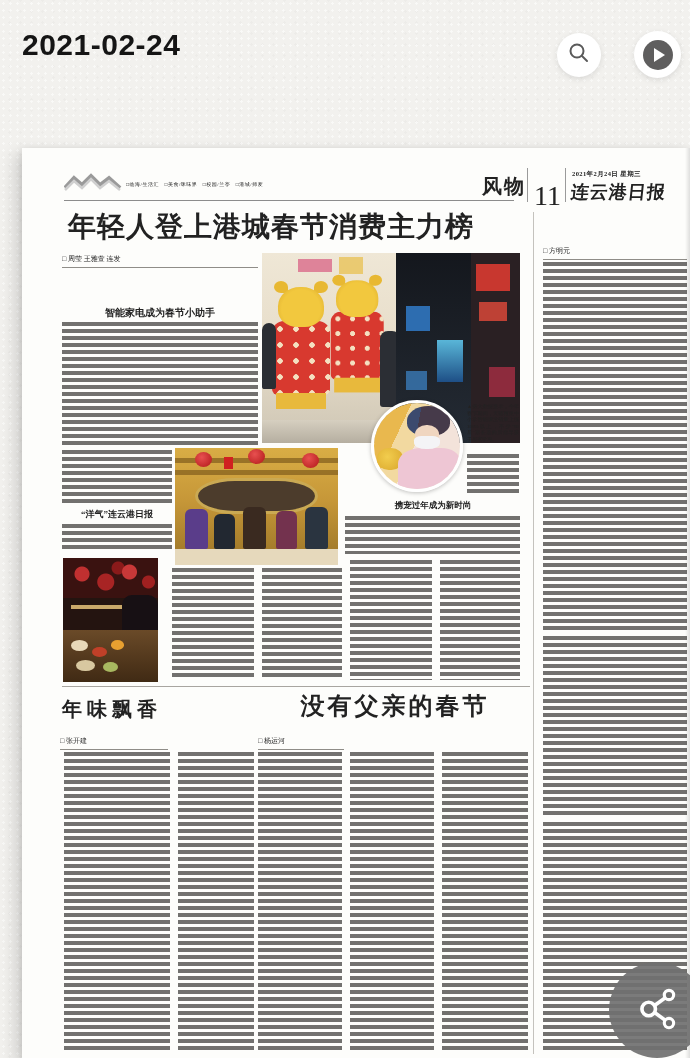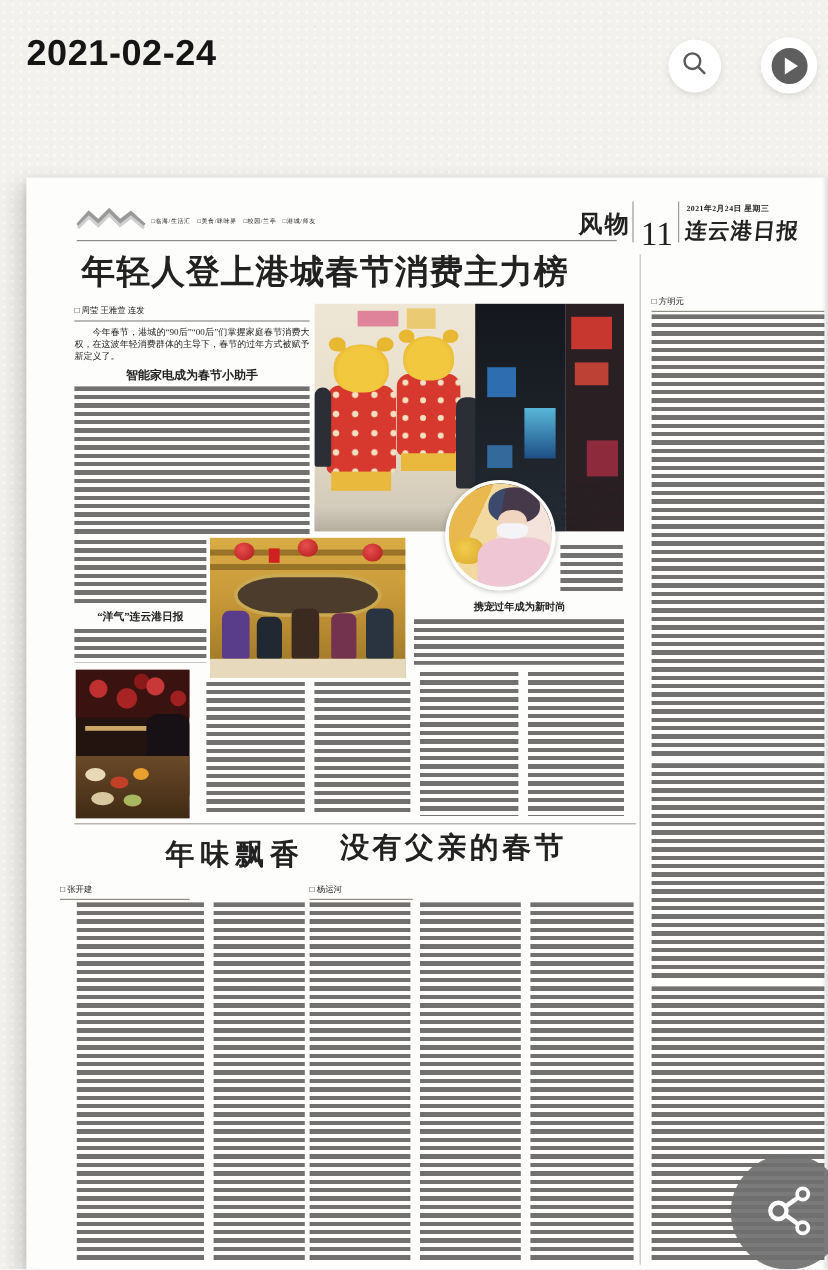--- a/index.html
+++ b/index.html
@@ -44,21 +44,21 @@
   .vrule-main { left:511px; top:64px; width:1px; height:842px; background:#c4c2bd; }
   .divider-h { left:40px; top:538px; width:468px; height:1px; background:#a8a5a0; }
 
   
   .byline { font-size:7px; color:#333; border-bottom:1px solid #8f8d88; padding-bottom:3px; font-family:"Liberation Serif",serif; }
   .lead { font-size:7.5px; line-height:10px; text-align:justify; text-indent:15px; color:#2a2a2a; }
   .subhead { font-weight:bold; text-align:center; color:#1e1e1e; }
   .caption { font-size:5px; line-height:6.5px; color:#333; text-align:justify; }
   .textlines { background:repeating-linear-gradient(to bottom, rgba(48,46,44,0.68) 0px, rgba(48,46,44,0.68) 3.6px, transparent 3.6px, transparent 7px); }
   .rc-headline { text-align:center; font-size:16px; font-weight:bold; letter-spacing:9px; color:#1e1e1e; }
-  .bl-headline { text-align:right; font-size:24px; font-weight:bold; letter-spacing:5px; color:#1e1e1e; }
+  .bl-headline { text-align:left; font-size:20px; font-weight:bold; letter-spacing:5px; color:#1e1e1e; }
   .bm-headline { text-align:center; font-size:24px; font-weight:bold; letter-spacing:3px; color:#1a1a1a; }
 
   
   .photo { overflow:hidden; }
   .mp-bg { left:0; top:0; width:100%; height:100%; background:linear-gradient(#efe7d6 0%, #e6dcc8 55%, #cdc5b4 100%); }
   .mp-sign1 { left:14%; top:3%; width:13%; height:7%; background:#d96a8a; opacity:0.8; }
   .mp-sign2 { left:30%; top:2%; width:9%; height:9%; background:#e8c050; opacity:0.75; }
   .mp-dark { left:52%; top:0; width:29%; height:100%; background:linear-gradient(#14171d,#242b34); }
   .mp-screen1 { left:56%; top:28%; width:9%; height:13%; background:#2d6db0; }
   .mp-screen2 { left:68%; top:46%; width:10%; height:22%; background:linear-gradient(#59b6d8,#1e4f86); }
@@ -146,21 +146,20 @@
     <div class="abs vsep" style="left:505px; top:20px; height:34px;"></div>
     <div class="abs page-no">11</div>
     <div class="abs vsep" style="left:543px; top:20px; height:34px;"></div>
     <div class="abs mast-date">2021年2月24日 星期三</div>
     <div class="abs paper-name">连云港日报</div>
 
     <div class="abs main-headline">年轻人登上港城春节消费主力榜</div>
     <div class="abs vrule-main"></div>
 
     <div class="abs byline" style="left:40px; top:106px; width:196px;">□ 周莹 王雅萱 连发</div>
-    <div class="abs lead" style="left:40px; top:124px; width:196px;">今年春节，港城的“90后”“00后”们掌握家庭春节消费大权，在这波年轻消费群体的主导下，春节的过年方式被赋予新定义了。</div>
     <div class="abs subhead" style="left:40px; top:158px; width:196px; font-size:10px;">智能家电成为春节小助手</div>
     <div class="abs textlines" style="left:40px; top:174px; width:196px; height:124px;"></div>
     <div class="abs textlines" style="left:40px; top:302px; width:110px; height:54px;"></div>
     <div class="abs subhead" style="left:40px; top:360px; width:110px; font-size:9px;">“洋气”连云港日报</div>
     <div class="abs textlines" style="left:40px; top:376px; width:110px; height:28px;"></div>
 
     <div class="abs photo" style="left:240px; top:105px; width:258px; height:190px;">
       <div class="abs mp-bg"></div>
       <div class="abs mp-sign1"></div>
       <div class="abs mp-sign2"></div>
@@ -242,25 +241,25 @@
     <div class="abs textlines" style="left:418px; top:412px; width:80px; height:120px;"></div>
 
     <div class="abs divider-h"></div>
 
     <div class="abs byline" style="left:521px; top:98px; width:144px;">□ 方明元</div>
     <div class="abs textlines" style="left:521px; top:114px; width:144px; height:368px;"></div>
     <div class="abs textlines" style="left:521px; top:488px; width:144px; height:180px;"></div>
     <div class="abs textlines" style="left:521px; top:674px; width:144px; height:230px;"></div>
 
     <div class="abs bl-headline" style="left:40px; top:548px; width:192px;">年味飘香</div>
-    <div class="abs byline" style="left:28px; top:588px; width:108px;">□ 张开建</div>
+    <div class="abs byline" style="left:38px; top:588px; width:108px;">□ 张开建</div>
     <div class="abs textlines" style="left:42px; top:604px; width:106px; height:300px;"></div>
     <div class="abs textlines" style="left:156px; top:604px; width:76px; height:300px;"></div>
 
-    <div class="abs bm-headline" style="left:220px; top:542px; width:272px;">没有父亲的春节</div>
+    <div class="abs bm-headline" style="left:237px; top:542px; width:272px;">没有父亲的春节</div>
     <div class="abs byline" style="left:236px; top:588px; width:86px;">□ 杨运河</div>
     <div class="abs textlines" style="left:236px; top:604px; width:84px; height:300px;"></div>
     <div class="abs textlines" style="left:328px; top:604px; width:84px; height:300px;"></div>
     <div class="abs textlines" style="left:420px; top:604px; width:86px; height:300px;"></div>
 
     <div class="abs edge-strip"></div>
   </div>
 
   <div class="abs fab">
     <span>

